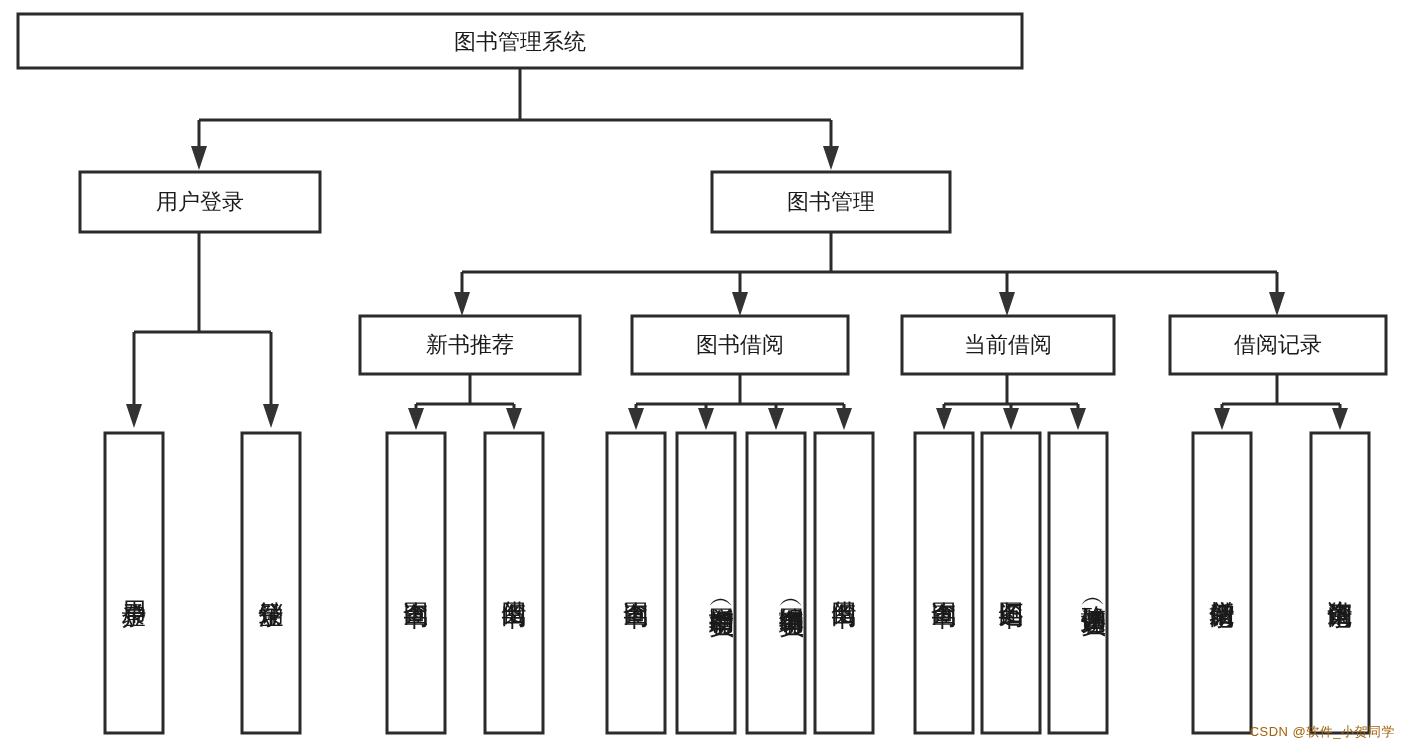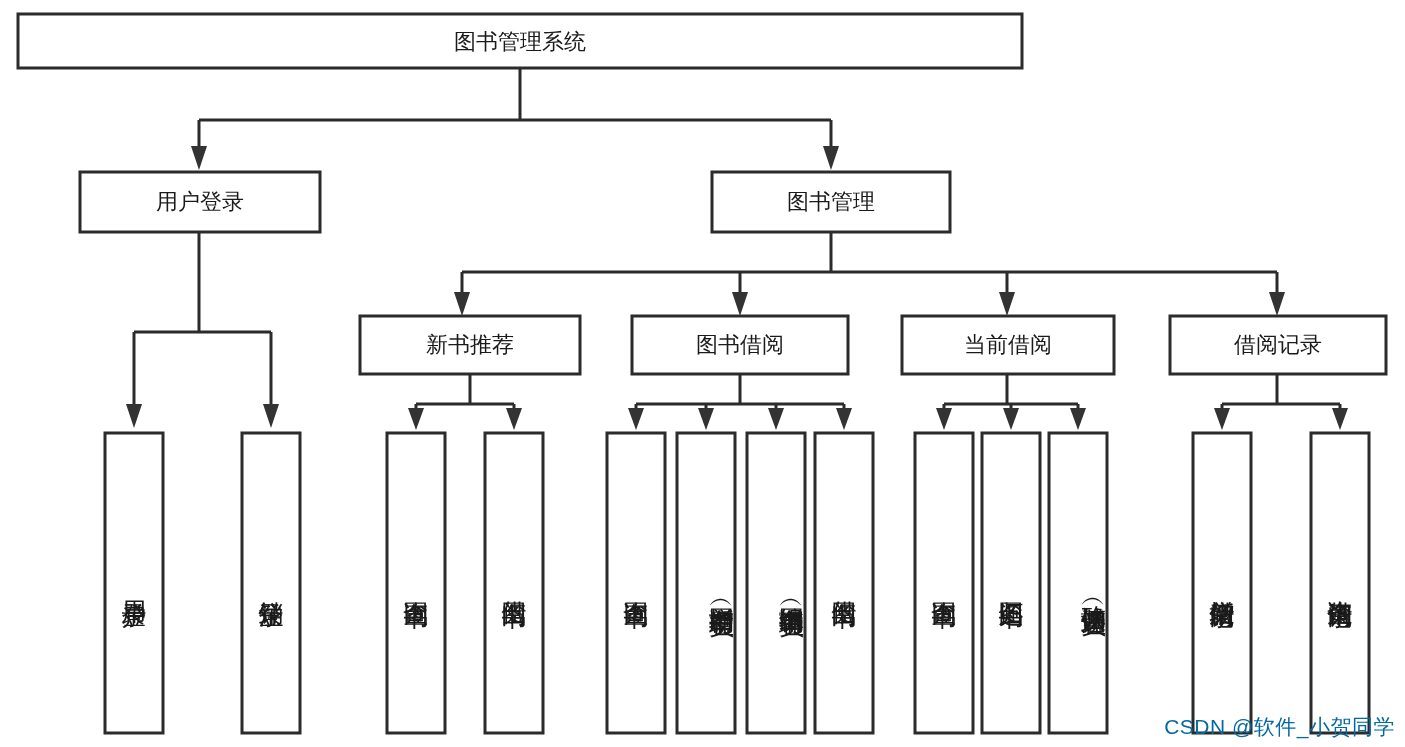--- a/index.html
+++ b/index.html
@@ -61,22 +61,22 @@
     display: flex;
     align-items: center;
     justify-content: center;
     text-align: center;
     white-space: nowrap;
     pointer-events: none;
   }
   .watermark {
     position: absolute;
     font-family: "Liberation Sans", "DejaVu Sans", sans-serif;
-    font-size: 21px;
-    color: #0369a1;
+    font-size: 13px;
+    color: #a16207;
     white-space: nowrap;
     letter-spacing: 0.5px;
   }
 </style>
 </head>
 <body>
 
 <div id="diagram-root">
 
   <svg id="flow-svg" viewBox="0 0 1405 747" xmlns="http://www.w3.org/2000/svg">

